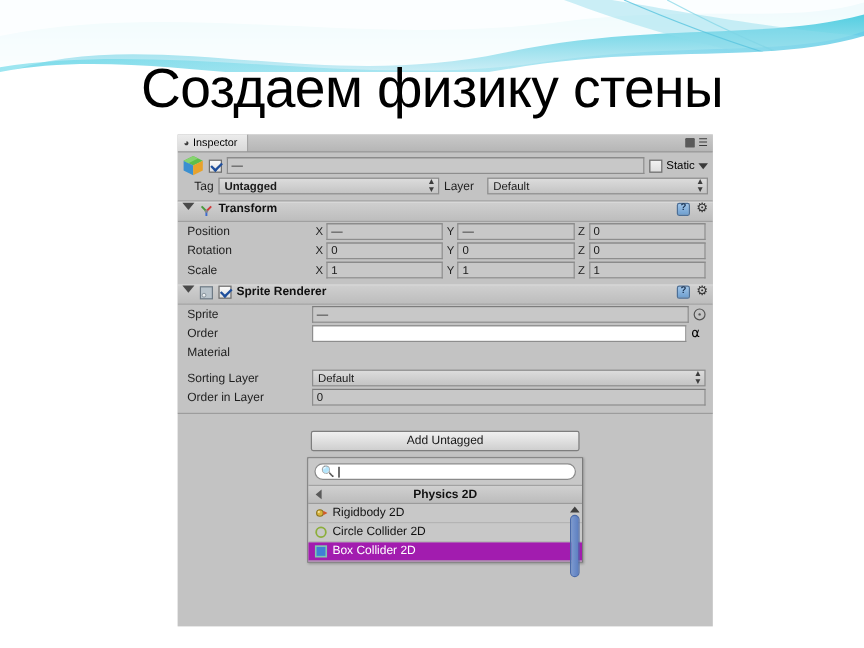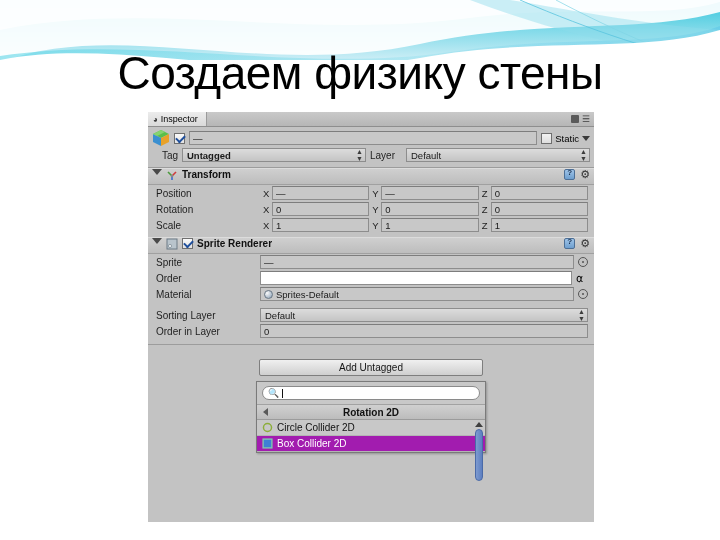--- a/index.html
+++ b/index.html
@@ -411,27 +411,20 @@
     </div>
     <div class="prop-row">
       <span class="lbl">Order</span>
       <span class="ctl">
         <span class="field white" style="flex:1;"></span>
         <span class="eyedropper">⍺</span>
       </span>
     </div>
     <div class="prop-row">
       <span class="lbl">Material</span>
-      <span class="ctl">
-        <span class="field" style="flex:1;">
-          <span class="mat-ball"></span>
-          <span>Sprites-Default</span>
-        </span>
-        <span class="obj-dot"></span>
-      </span>
     </div>
 
     <div style="height:5px;"></div>
 
     <div class="prop-row">
       <span class="lbl">Sorting Layer</span>
       <span class="ctl">
         <div class="popup" style="flex:1;">
           <span>Default</span>
           <span class="updown">▲<br>▼</span>
@@ -461,24 +454,32 @@
       <div class="search-wrap">
         <div class="search-box">
           <span class="mag">🔍</span>
           <span class="caret-text"></span>
           <span placeholder=""></span>
         </div>
       </div>
 
       <div class="dd-header">
         <span class="back-arrow"></span>
-        <span class="dd-header-title">Rotation 2D</span>
+        <span class="dd-header-title">Physics 2D</span>
       </div>
 
       <div class="dd-list">
+        <div class="dd-item">
+          <svg class="it-ico" viewBox="0 0 12 12">
+            <circle cx="5" cy="6" r="3" fill="#d9b43c" stroke="#8a7320"></circle>
+            <polygon points="8,4 12,6 8,8" fill="#d05a2a"></polygon>
+            <circle cx="4" cy="5" r="1" fill="#f4e3a1"></circle>
+          </svg>
+          <span>Rigidbody 2D</span>
+        </div>
         <div class="dd-item">
           <svg class="it-ico" viewBox="0 0 12 12">
             <circle cx="6" cy="6" r="4.4" fill="none" stroke="#8cae3a" stroke-width="1.6"></circle>
           </svg>
           <span>Circle Collider 2D</span>
         </div>
         <div class="dd-item selected">
           <svg class="it-ico" viewBox="0 0 12 12">
             <rect x="1.2" y="1.2" width="9.6" height="9.6" fill="#3f7fd6" stroke="#7fc7b0" stroke-width="1.5"></rect>
           </svg>

